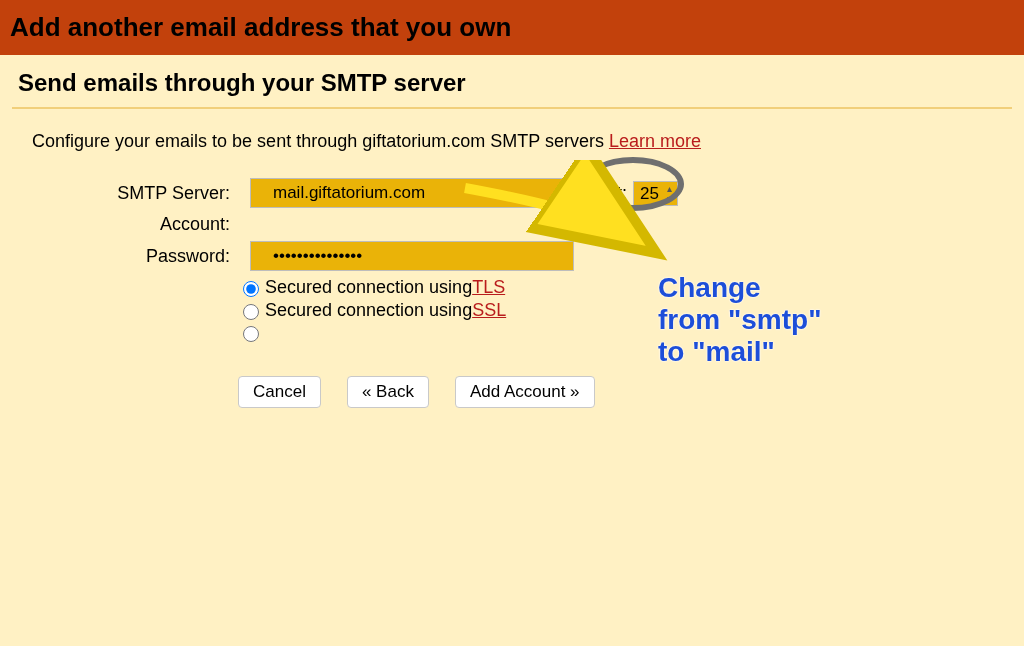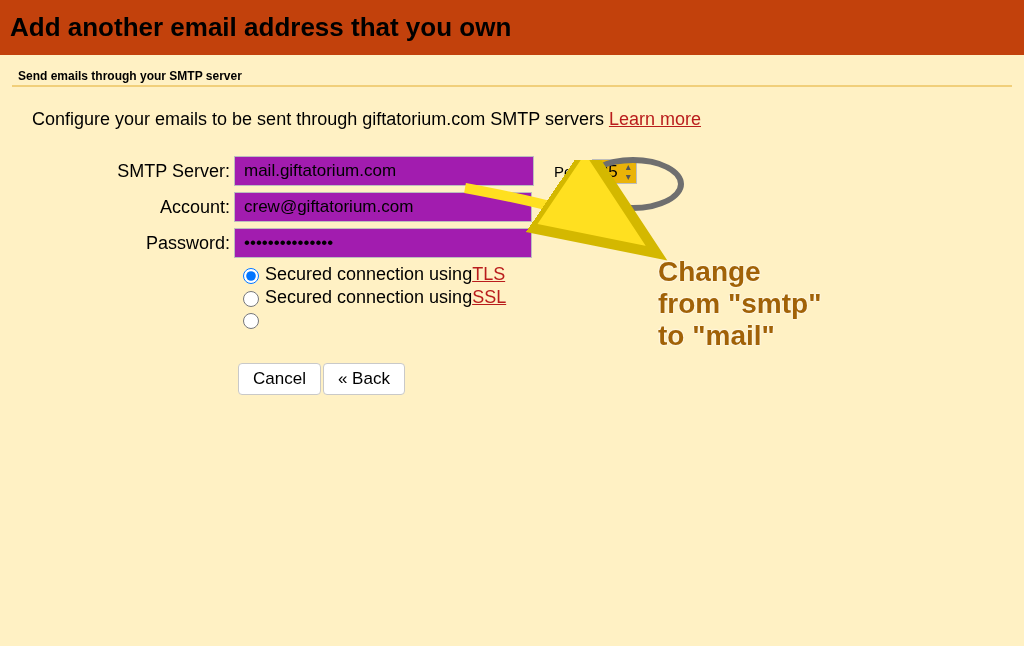--- a/index.html
+++ b/index.html
@@ -1,42 +1,42 @@
 <!DOCTYPE html>
 <html><head>
 <meta charset="utf-8">
 <style>
   html,body{margin:0;padding:0;font-family:Arial,Helvetica,sans-serif;font-size:17px;color:#000;background:#fff}
   .page{width:1024px;height:646px;background:#fff;position:relative;overflow:hidden}
   .hdr1{background:#c2410c;padding:12px 10px;font-size:26px;font-weight:bold}
   .body-pane{background:#fff1c4;padding:0 0 260px 0}
-  .hdr2{font-size:12px;font-weight:bold;padding:14px 18px 2px 18px}
+  .hdr2{font-size:24px;font-weight:bold;padding:14px 18px 10px 18px}
   .rule{height:0;border-top:2px solid #f1cf7a;margin:0 12px}
   .intro{padding:22px 18px 6px 32px;font-size:18px}
   a.lnk{color:#b91c1c;text-decoration:underline}
   .form{padding:14px 0 0 0}
   .row{display:flex;align-items:center;margin:6px 0}
-  .lab{width:230px;text-align:right;padding-right:4px;font-size:18px}
-  .fld input{font-size:17px;padding:3px 9px;border:1px solid #bdbdbd;background:#a21caf;height:22px}
+  .lab{width:230px;text-align:right;padding-right:20px;font-size:18px}
+  .fld input{font-size:17px;padding:3px 22px;border:1px solid #bdbdbd;background:#eab308;height:22px}
   .smtp{width:280px}
   .uname{width:278px}
   .pwd{width:278px}
-  .portlab{margin-left:20px;font-size:15px}
+  .portlab{margin-left:13px;font-size:18px}
   .port-wrap{position:relative;display:inline-block;margin-left:6px}
   .port-sel{font-size:17px;padding:2px 18px 2px 6px;border:1px solid #bdbdbd;background:#eab308;appearance:none;-webkit-appearance:none}
   .port-caret{position:absolute;right:6px;top:3px;font-size:10px;line-height:10px;color:#555;pointer-events:none}
   .radio-block{margin-left:238px;margin-top:6px}
   .radio-row{display:flex;align-items:center;font-size:18px;margin:2px 0}
   .radio-row input{width:16px;height:16px;margin-right:6px}
   .rec{font-weight:bold}
-  .btnrow{margin-left:238px;margin-top:34px;display:flex;gap:2px}
+  .btnrow{margin-left:238px;margin-top:34px;display:flex;gap:26px}
   .btn{background:#fff;border:1px solid #c9c9c9;border-radius:4px;padding:5px 14px;font-size:17px;cursor:pointer}
   
   .oval{position:absolute;left:582px;top:157px;width:90px;height:42px;border:6px solid #6f6f6f;border-radius:50%/50%;pointer-events:none}
-  .ann{position:absolute;left:658px;top:256px;font-size:28px;font-weight:bold;color:#a16207;text-shadow:0 0 2px #fff,0 0 2px #fff;line-height:1.15}
+  .ann{position:absolute;left:658px;top:272px;font-size:28px;font-weight:bold;color:#1d4ed8;text-shadow:0 0 2px #fff,0 0 2px #fff;line-height:1.15}
   .arrow{position:absolute;left:300px;top:160px;width:370px;height:120px;pointer-events:none}
 </style>
 </head>
 <body>
 
 <div class="page">
   <div class="hdr1">Add another email address that you own</div>
   <div class="body-pane">
     <div class="hdr2">Send emails through your SMTP server</div>
     <div class="rule"></div>
@@ -52,21 +52,20 @@
         <div class="portlab">Port:</div>
         <span class="port-wrap">
           <select class="port-sel">
             <option>25</option>
           </select>
           <span class="port-caret">▴<br>▾</span>
         </span>
       </div>
       <div class="row">
         <div class="lab">Account:</div>
-        <div class="fld"><input class="uname" type="text" value="crew@giftatorium.com" style=""></div>
       </div>
       <div class="row">
         <div class="lab">Password:</div>
         <div class="fld"><input class="pwd" type="text" value="•••••••••••••••" style=""></div>
       </div>
 
       <div class="radio-block">
         <label class="radio-row">
           <input type="radio" name="sec" checked="" style="">
           <span>Secured connection using </span>
@@ -78,20 +77,21 @@
           <a href="#" class="lnk">SSL</a>
         </label>
         <label class="radio-row">
           <input type="radio" name="sec" style="">
         </label>
       </div>
 
       <div class="btnrow">
         <button class="btn">Cancel</button>
         <button class="btn">« Back</button>
+        <button class="btn">Add Account »</button>
       </div>
     </div>
   </div>
 
   <div class="oval"></div>
   <svg class="arrow" viewBox="0 0 370 120">
     <defs>
       <marker id="ah" markerWidth="14" markerHeight="14" refX="10" refY="5" orient="auto">
         <path d="M0,0 L12,5 L0,10 Z" fill="#ffe020" stroke="#d4b800" stroke-width="1"></path>
       </marker>

